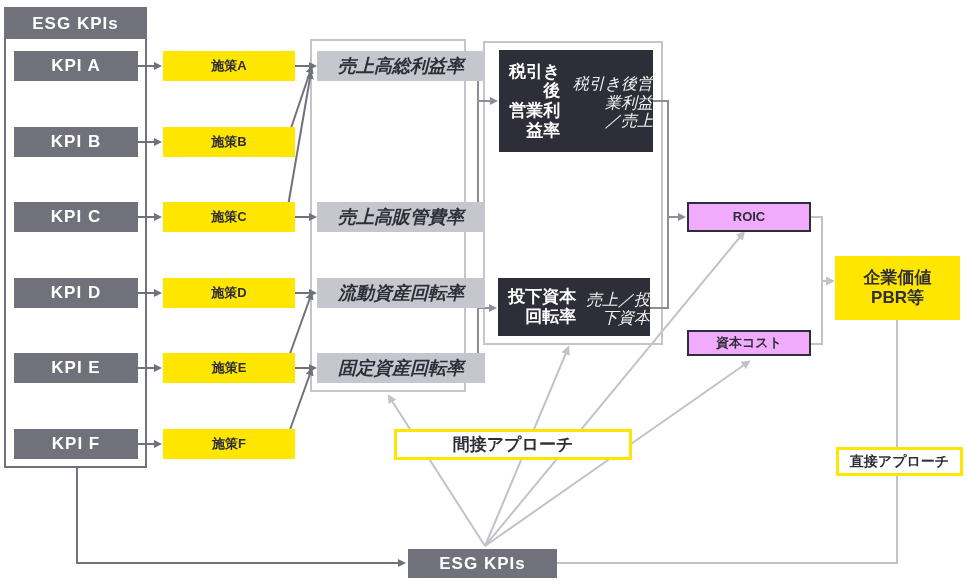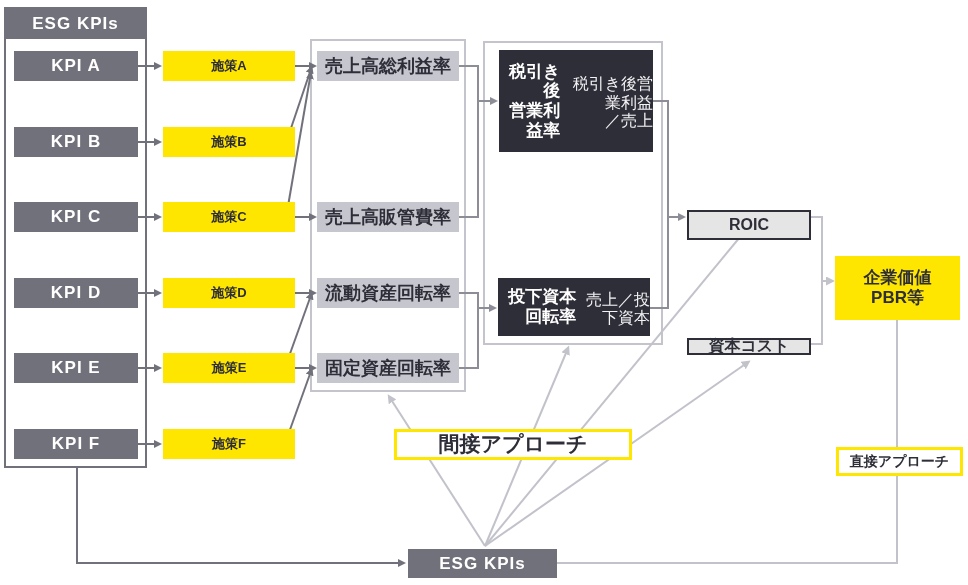--- a/index.html
+++ b/index.html
@@ -14,26 +14,26 @@
   }
   html,body{margin:0;padding:0;background:#ffffff;}
   body{font-family:"Liberation Sans","DejaVu Sans",sans-serif;color:var(--dark);}
   #stage{position:relative;width:968px;height:585px;background:#ffffff;overflow:hidden;}
   .ctn{position:absolute;background:#ffffff;box-sizing:border-box;z-index:0;}
   #svg-layer{position:absolute;left:0;top:0;z-index:1;}
   .box{position:absolute;box-sizing:border-box;display:flex;align-items:center;justify-content:center;
        text-align:right;font-weight:bold;z-index:2;line-height:1.15;}
   .kpi{left:14px;width:124px;height:30px;background:var(--gray);color:#ffffff;font-size:17px;letter-spacing:1px;}
   .measure{left:163px;width:132px;height:30px;background:var(--yellow);color:var(--dark);font-size:13px;}
-  .ratio{left:317px;width:142px;height:30px;background:var(--ratio-fill);color:var(--dark);font-size:18px;white-space:nowrap;}
+  .ratio{left:317px;width:168px;height:30px;background:var(--ratio-fill);color:var(--dark);font-size:18px;white-space:nowrap;font-style:italic;}
   .darkbox{background:var(--dark);color:#ffffff;flex-direction:row;}
   .darkbox .ttl{font-weight:bold;font-size:17px;}
-  .darkbox .frm{font-weight:normal;font-size:16px;margin-top:4px;color:#f2f2f4;}
-  .outbox{background:#e5e5e5;border:2px solid var(--dark);color:var(--dark);font-size:16px;margin-top:8px;}
-  .approach{background:#ffffff;border:3px solid var(--yellow);color:var(--dark);font-size:21px;white-space:nowrap;}
+  .darkbox .frm{font-weight:normal;font-size:16px;margin-top:4px;color:#f2f2f4;font-style:italic;}
+  .outbox{background:#f0abfc;border:2px solid var(--dark);color:var(--dark);font-size:13px;}
+  .approach{background:#ffffff;border:3px solid var(--yellow);color:var(--dark);font-size:17px;white-space:nowrap;}
   #left-panel{left:4px;top:7px;width:143px;height:461px;border:2px solid var(--gray);}
   #left-panel-header{position:absolute;left:0;top:0;right:0;height:30px;background:var(--gray);
        color:#ffffff;font-weight:bold;font-size:17px;display:flex;align-items:center;justify-content:center;letter-spacing:1px;}
   #ratio-ctn{left:310px;top:39px;width:156px;height:353px;border:2px solid var(--ctn-border);}
   #driver-ctn{left:483px;top:41px;width:180px;height:304px;border:2px solid var(--ctn-border);}
 </style>
 </head>
 <body>
 
 <div id="stage">
@@ -124,21 +124,21 @@
       <div>税引き後営業利益</div>
       <div>／売上</div>
     </div>
   </div>
   <div class="box darkbox" style="left:498px;top:278px;width:152px;height:58px">
     <div class="ttl">投下資本回転率</div>
     <div class="frm">売上／投下資本</div>
   </div>
 
   <div class="box outbox" style="left:687px;top:202px;width:124px;height:30px">ROIC</div>
-  <div class="box outbox" style="left:687px;top:330px;width:124px;height:17px">資本コスト</div>
+  <div class="box outbox" style="left:687px;top:330px;width:124px;height:26px">資本コスト</div>
   <div class="box" style="left:835px;top:256px;width:125px;height:64px;background:var(--yellow);color:var(--dark);font-size:17px;flex-direction:column">
     <div>企業価値</div>
     <div>PBR等</div>
   </div>
 
   <div class="box approach" style="left:394px;top:429px;width:238px;height:31px">間接アプローチ</div>
   <div class="box approach" style="left:836px;top:447px;width:127px;height:29px;font-size:14px">直接アプローチ</div>
 
   <div class="box" style="left:408px;top:549px;width:149px;height:29px;background:var(--gray);color:#ffffff;font-size:17px;letter-spacing:1px">ESG KPIs</div>
 

